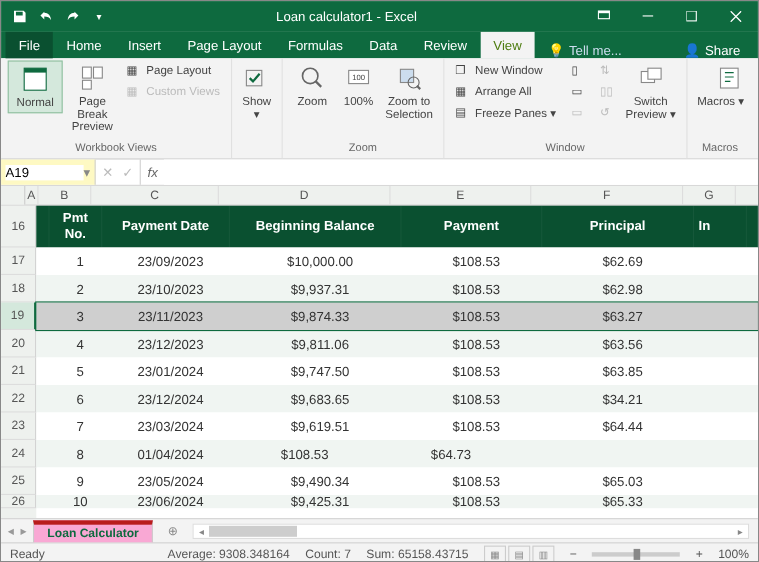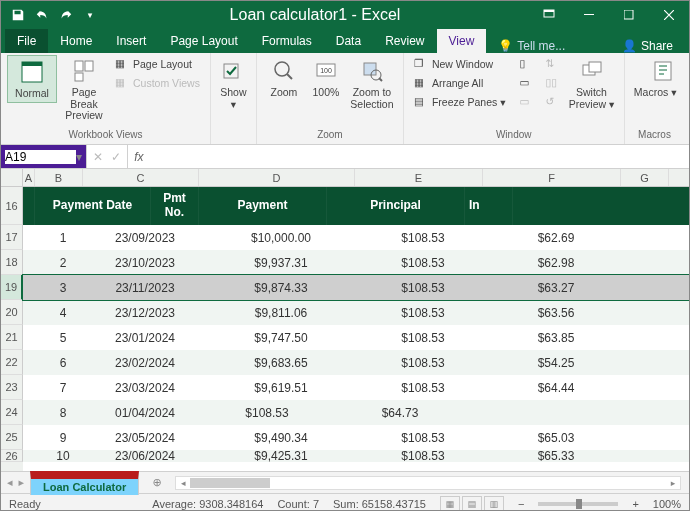--- a/index.html
+++ b/index.html
@@ -3,79 +3,79 @@
 <meta charset="utf-8">
 <style>
 * { box-sizing: border-box; margin: 0; padding: 0; font-family: 'Segoe UI', sans-serif; }
 body { background: #fff; width: 690px; height: 511px; overflow: hidden; position: relative; border: 1px solid #888; }
 
 
 .titlebar { height: 28px; background: #0e6a3f; display: flex; align-items: center; color: #fff; font-size: 12px; }
 .titlebar .qat { display: flex; align-items: center; gap: 2px; padding-left: 6px; }
 .qat-btn { width: 22px; height: 22px; display: flex; align-items: center; justify-content: center; cursor: pointer; }
 .qat-btn svg { fill: #fff; }
-.titlebar .title { flex: 1; text-align: center; font-size: 16px; }
+.titlebar .title { flex: 1; text-align: center; font-size: 12px; }
 .titlebar .winctl { display: flex; }
 .winctl-btn { width: 40px; height: 28px; display: flex; align-items: center; justify-content: center; cursor: pointer; }
 
 
 .tabrow { height: 24px; background: #0e6a3f; display: flex; align-items: flex-end; padding: 0 4px; }
 .tab { color: #fff; font-size: 12px; padding: 4px 12px; cursor: pointer; height: 24px; display: flex; align-items: center; }
 .tab.file { background: #0a5030; }
-.tab.active { background: #f3f3f3; color: #4c1d95; }
+.tab.active { background: #f3f3f3; color: #4d7c0f; }
 .tabrow .spacer { flex: 1; }
 .tab-tell { color: #cde; font-size: 12px; display: flex; align-items: center; gap: 4px; padding: 0 12px; }
 .tab-share { color: #fff; font-size: 12px; display: flex; align-items: center; gap: 4px; padding: 0 12px; cursor: pointer; }
 
 
 .ribbon { height: 92px; background: #f3f3f3; border-bottom: 1px solid #d0d0d0; display: flex; }
 .rgroup { border-right: 1px solid #e0e0e0; padding: 2px 6px; display: flex; flex-direction: column; height: 100%; }
 .rgroup-body { flex: 1; display: flex; align-items: flex-start; gap: 2px; }
 .rgroup-label { font-size: 10px; color: #666; text-align: center; padding-bottom: 2px; }
 .rbtn-large { width: 50px; display: flex; flex-direction: column; align-items: center; gap: 2px; padding: 2px; cursor: pointer; font-size: 10.5px; color: #444; text-align: center; line-height: 1.1; }
 .rbtn-large.active { background: #d4e8dc; border: 1px solid #8fbf9f; }
 .rbtn-large .icon { width: 28px; height: 28px; display: flex; align-items: center; justify-content: center; }
 .rbtn-small { font-size: 10.5px; color: #444; padding: 2px 4px; cursor: pointer; display: flex; align-items: center; gap: 4px; }
 .rbtn-small .icon { width: 14px; height: 14px; display: inline-flex; }
 .vstack { display: flex; flex-direction: column; gap: 1px; }
 
 
 .fbar { height: 24px; border-bottom: 1px solid #d0d0d0; display: flex; align-items: stretch; font-size: 12px; }
-.namebox { width: 86px; border-right: 1px solid #d0d0d0; display: flex; align-items: center; padding: 0 4px; background: #4c1d95; }
+.namebox { width: 86px; border-right: 1px solid #d0d0d0; display: flex; align-items: center; padding: 0 4px; background: #fef9c3; }
 .namebox input { border: none; width: 100%; font-size: 12px; outline: none; }
 .namebox .dd { color: #888; cursor: pointer; }
 .fbar-btns { display: flex; align-items: center; padding: 0 6px; gap: 8px; color: #bbb; border-right: 1px solid #d0d0d0; }
 .fx { font-style: italic; color: #666; font-size: 12px; padding: 0 6px; display: flex; align-items: center; }
 .formula-input { flex: 1; border: none; padding: 0 4px; font-size: 12px; }
 
 
 .grid-area { position: relative; height: 302px; overflow: hidden; background: #fff; }
 .col-headers { display: flex; height: 18px; background: #eef1ee; border-bottom: 1px solid #ccc; font-size: 11px; color: #555; }
 .colh { border-right: 1px solid #ddd; display: flex; align-items: center; justify-content: center; }
 .selall { width: 22px; background: #eef1ee; border-right: 1px solid #ccc; }
 .grid-body { display: flex; height: 284px; }
-.row-headers { width: 22px; background: #eef1ee; }
+.row-headers { width: 32px; background: #eef1ee; }
 .rowh { height: 25px; border-bottom: 1px solid #ddd; border-right: 1px solid #ccc; font-size: 11px; color: #555; display: flex; align-items: center; justify-content: center; }
 .rowh.sel { background: #d4e8dc; border-right: 2px solid #0e6a3f; }
 .cells { flex: 1; position: relative; }
 .table-header-row { height: 38px; background: #0a5030; color: #fff; display: flex; font-size: 12px; font-weight: 600; }
 .th-cell { display: flex; align-items: center; justify-content: center; text-align: center; padding: 2px 4px; border-right: 1px solid rgba(255,255,255,0.05); line-height: 1.15; }
 .data-row { height: 25px; display: flex; font-size: 12px; color: #333; }
 .data-row.even { background: #f0f5f2; }
 .data-row.odd { background: #fff; }
 .data-row.selected { background: #cfcfcf; outline: 1px solid #0e6a3f; position: relative; z-index: 1; }
 .td-cell { display: flex; align-items: center; padding: 0 8px; }
 .td-cell.c { justify-content: center; }
 .rowh.half { height: 12px; overflow: hidden; }
 .data-row.half { height: 12px; overflow: hidden; }
 
 
 .sheetbar { height: 22px; background: #f3f3f3; border-top: 1px solid #d0d0d0; display: flex; align-items: center; font-size: 11px; }
 .sheet-nav { display: flex; padding: 0 6px; gap: 6px; color: #999; }
-.sheet-tab { background: #7dd3fc; border: 1px solid #ccc; border-bottom: none; padding: 2px 12px; color: #0e6a3f; font-weight: 600; border-top: 8px solid #b91c1c; }
+.sheet-tab { background: #f9a8d4; border: 1px solid #ccc; border-bottom: none; padding: 2px 12px; color: #0e6a3f; font-weight: 600; border-top: 4px solid #b91c1c; }
 .sheet-add { width: 20px; height: 20px; border-radius: 50%; display: flex; align-items: center; justify-content: center; color: #888; margin-left: 8px; cursor: pointer; }
 .hscroll-stub { flex: 1; margin: 0 8px; height: 14px; background: #fff; border: 1px solid #ddd; position: relative; }
 .hscroll-thumb { position: absolute; left: 14px; top: 1px; width: 80px; height: 10px; background: #cdcdcd; }
 .hscroll-arrow { position: absolute; top: 0; width: 14px; height: 12px; display: flex; align-items: center; justify-content: center; color: #888; font-size: 9px; }
 
 
 .statusbar { height: 20px; background: #f3f3f3; border-top: 1px solid #d0d0d0; display: flex; align-items: center; font-size: 11px; color: #555; padding: 0 8px; gap: 14px; }
 .statusbar .spacer { flex: 1; }
 .view-btns { display: flex; gap: 2px; }
 .view-btn { width: 20px; height: 16px; border: 1px solid #ccc; display: flex; align-items: center; justify-content: center; cursor: pointer; font-size: 9px; color: #888; }
@@ -344,22 +344,23 @@
         <div class="rowh">21</div>
         <div class="rowh">22</div>
         <div class="rowh">23</div>
         <div class="rowh">24</div>
         <div class="rowh">25</div>
         <div class="rowh half">26</div>
       </div>
     <div class="cells" id="cells">
         <div class="table-header-row">
           <div class="th-cell" style="width:12px;"></div>
+          <div class="th-cell wB">Pmt No.</div>
           <div class="th-cell wC">Payment Date</div>
-          <div class="th-cell wB">Pmt No.</div>
+          <div class="th-cell wD">Beginning Balance</div>
           <div class="th-cell wE">Payment</div>
           <div class="th-cell wF">Principal</div>
           <div class="th-cell wG" style="justify-content:flex-start;">In</div>
         </div>
         <div class="data-row odd">
           <div class="td-cell" style="width:12px;"></div>
           <div class="td-cell c wB">1</div>
           <div class="td-cell c wC">23/09/2023</div>
           <div class="td-cell c wD">$10,000.00</div>
           <div class="td-cell c wE">$108.53</div>
@@ -398,24 +399,24 @@
           <div class="td-cell c wB">5</div>
           <div class="td-cell c wC">23/01/2024</div>
           <div class="td-cell c wD">$9,747.50</div>
           <div class="td-cell c wE">$108.53</div>
           <div class="td-cell c wF">$63.85</div>
           <div class="td-cell wG"></div>
         </div>
         <div class="data-row even">
           <div class="td-cell" style="width:12px;"></div>
           <div class="td-cell c wB">6</div>
-          <div class="td-cell c wC">23/02/2024</div>
+          <div class="td-cell c wC">23/12/2024</div>
           <div class="td-cell c wD">$9,683.65</div>
           <div class="td-cell c wE">$108.53</div>
-          <div class="td-cell c wF">$54.25</div>
+          <div class="td-cell c wF">$34.21</div>
           <div class="td-cell wG"></div>
         </div>
         <div class="data-row odd">
           <div class="td-cell" style="width:12px;"></div>
           <div class="td-cell c wB">7</div>
           <div class="td-cell c wC">23/03/2024</div>
           <div class="td-cell c wD">$9,619.51</div>
           <div class="td-cell c wE">$108.53</div>
           <div class="td-cell c wF">$64.44</div>
           <div class="td-cell wG"></div>

